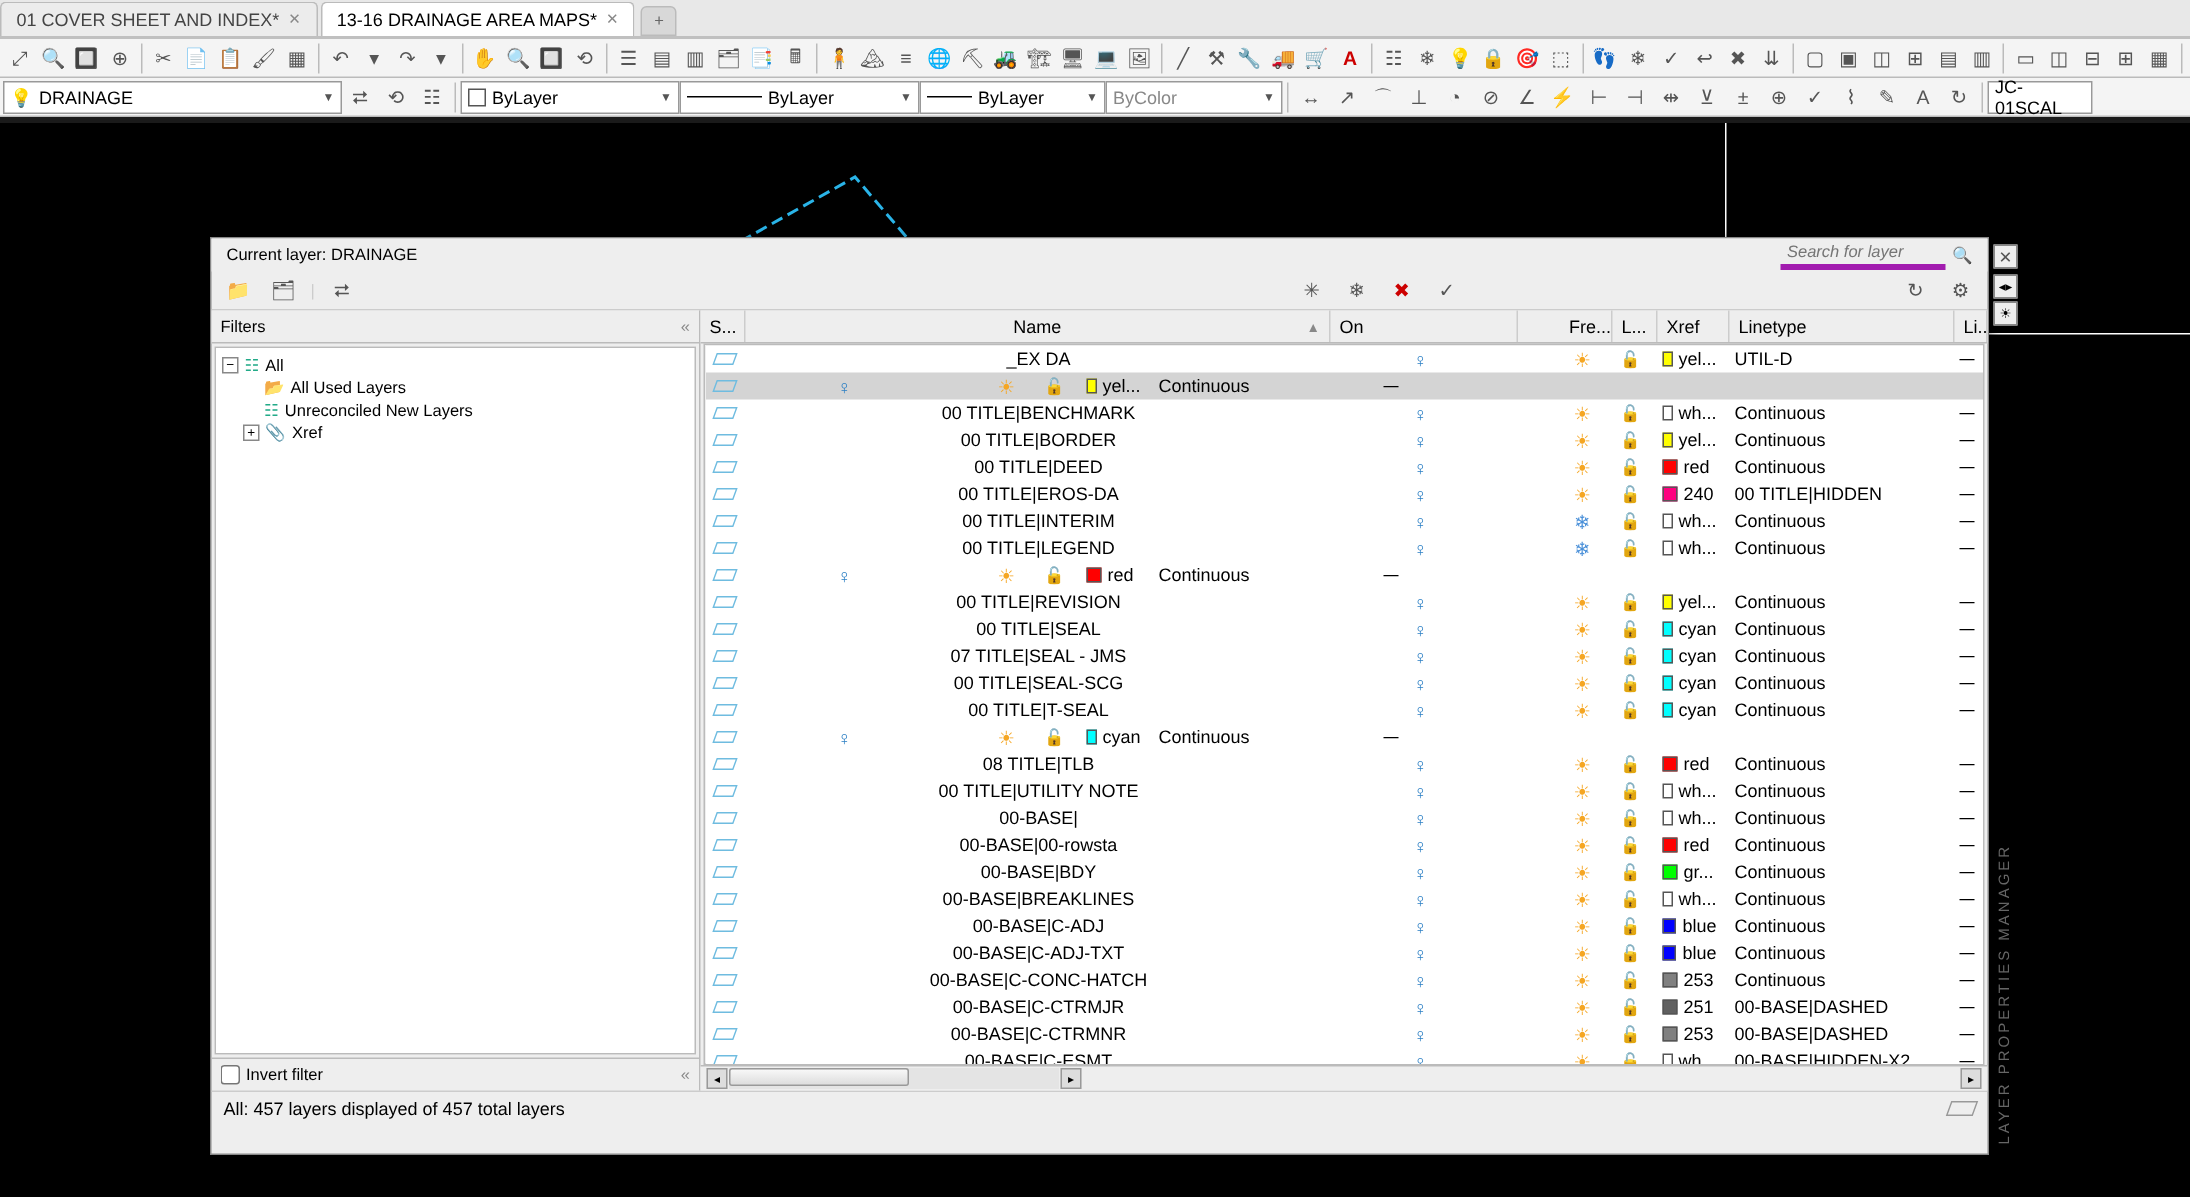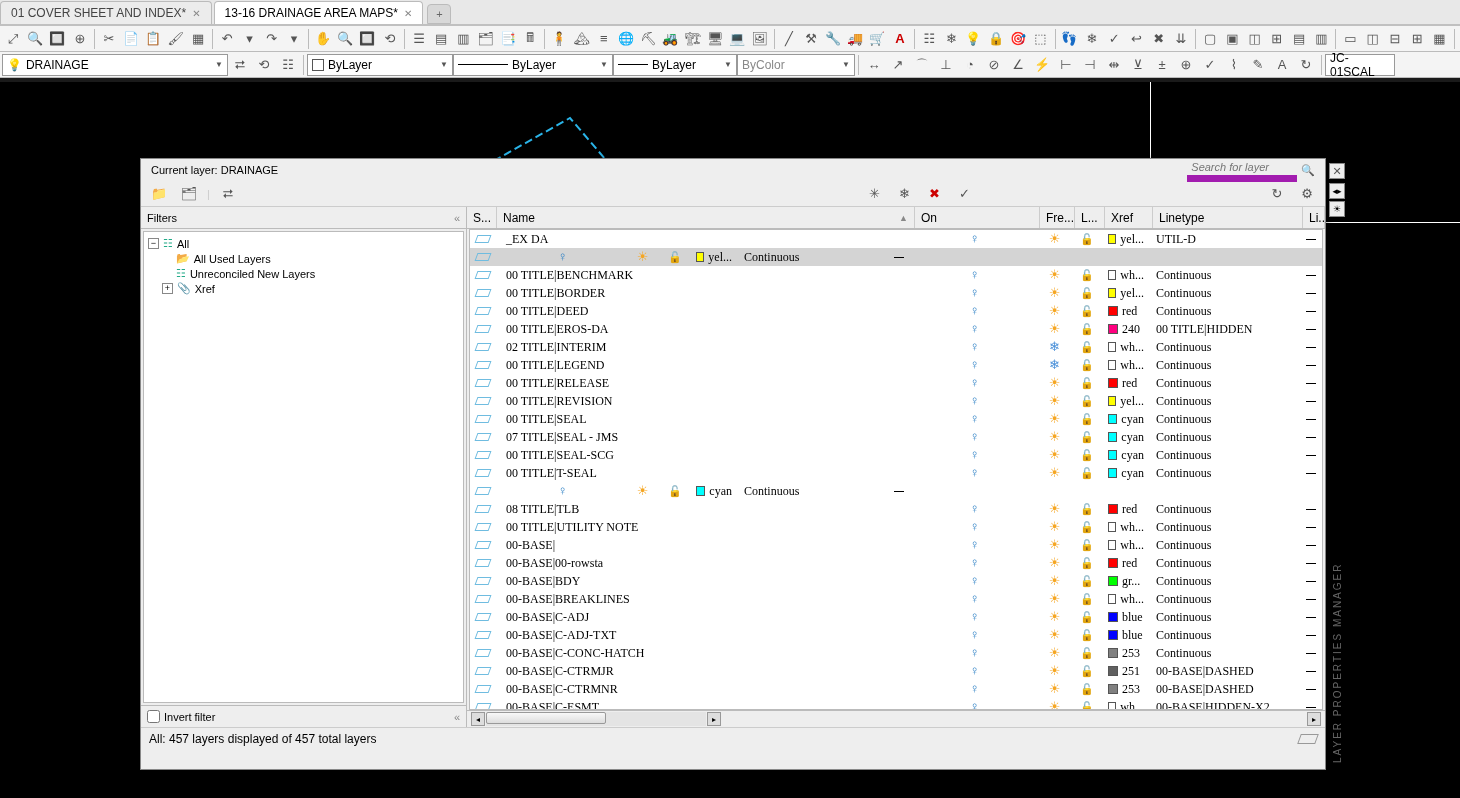--- a/index.html
+++ b/index.html
@@ -30,49 +30,49 @@
 
 
 .palette { position: absolute; top: 158px; left: 140px; width: 1186px; height: 612px; background: #eee; border: 1px solid #888; box-shadow: 0 2px 8px rgba(0,0,0,0.5); }
 .palette-close { position: absolute; top: 4px; right: -20px; width: 16px; height: 16px; background: #eee; border: 1px solid #888; color: #555; display: flex; align-items: center; justify-content: center; font-size: 11px; }
 .palette-sidebuttons { position: absolute; top: 24px; right: -20px; width: 16px; }
 .palette-sidebuttons div { width: 16px; height: 16px; background: #eee; border: 1px solid #888; margin-bottom: 2px; font-size: 9px; display: flex; align-items: center; justify-content: center; }
 .palette-vtitle { position: absolute; right: -22px; bottom: 6px; top: 70px; width: 20px; writing-mode: vertical-rl; transform: rotate(180deg); font-size: 10px; color: #666; display: flex; align-items: center; justify-content: flex-start; letter-spacing: 2px; }
 
 .palette-header { height: 22px; padding: 0 10px; display: flex; align-items: center; justify-content: space-between; background: #eee; }
 .search-box { display: flex; align-items: center; gap: 4px; }
-.search-box input { border: none; border-bottom: 7px solid #a21caf; background: transparent; font-size: 11px; padding: 2px 4px; width: 110px; font-style: italic; color: #888; }
+.search-box input { border: none; border-bottom: 4px solid #a21caf; background: transparent; font-size: 11px; padding: 2px 4px; width: 110px; font-style: italic; color: #888; }
 
 .palette-toolbar { height: 26px; border-bottom: 1px solid #ccc; display: flex; align-items: center; padding: 0 6px; justify-content: space-between; }
 .palette-toolbar-left, .palette-toolbar-mid, .palette-toolbar-right { display: flex; align-items: center; gap: 6px; }
 .palette-toolbar-mid { margin-left: 334px; }
 
 .palette-body { display: flex; height: 520px; }
 .filter-panel { width: 326px; border-right: 1px solid #bbb; display: flex; flex-direction: column; }
 .filter-header { height: 22px; border-bottom: 1px solid #bbb; padding: 0 6px; display: flex; align-items: center; justify-content: space-between; font-weight: normal; background: #eee; }
 .filter-tree { flex: 1; background: #fff; border: 1px solid #bbb; margin: 2px; padding: 4px; overflow: auto; }
 .tree-item { display: flex; align-items: center; gap: 4px; padding: 1px 0; }
 .tree-toggle { width: 11px; height: 11px; border: 1px solid #888; display: inline-flex; align-items: center; justify-content: center; font-size: 9px; line-height: 1; background: #fff; }
 .tree-icon { font-size: 11px; }
 
 .invert-row { height: 22px; border-top: 1px solid #bbb; padding: 0 6px; display: flex; align-items: center; gap: 4px; justify-content: space-between; }
 
 .layer-table-wrap { flex: 1; display: flex; flex-direction: column; position: relative; }
 .layer-table-header { display: flex; height: 22px; border-bottom: 1px solid #bbb; background: #eee; }
 .layer-table-header .col { border-right: 1px solid #ccc; padding: 0 6px; display: flex; align-items: center; font-size: 12px; position: relative; }
 .col-status { width: 30px; }
-.col-name { flex: 1; min-width: 200px; }
+.col-name { flex: 1; min-width: 200px; justify-content: center; }
 .col-on { width: 125px; }
-.col-freeze { width: 35px; }
+.col-freeze { width: 35px; margin-left: 28px; }
 .col-lock { width: 30px; }
 .col-color { width: 48px; }
 .col-linetype { width: 150px; }
 .col-lineweight { width: 22px; }
 
-.layer-table-body { flex: 1; overflow-y: scroll; background: #fff; border: 1px solid #bbb; margin: 0 2px; font-family: Liberation Serif, serif; }
+.layer-table-body { flex: 1; overflow-y: scroll; background: #fff; border: 1px solid #bbb; margin: 0 2px; }
 .layer-row { display: flex; height: 18px; align-items: center; }
 .layer-row.selected { background: #d4d4d4; }
 .layer-row .cell { padding: 0 6px; display: flex; align-items: center; gap: 4px; font-size: 12px; overflow: hidden; white-space: nowrap; }
 .status-icon { transform: skewX(-20deg); width: 14px; height: 8px; border: 1px solid #6fbce0; display: inline-block; }
 .bulb-on { color: #2b7fc4; font-size: 13px; }
 .sun { color: #f5a623; font-size: 13px; }
 .sun.frozen { color: #4a90d9; }
 .lock { color: #b08040; font-size: 11px; }
 .color-cell-swatch { width: 10px; height: 10px; border: 1px solid #555; display: inline-block; }
 .lw-dash { display: inline-block; width: 18px; border-top: 1px solid #000; }
@@ -477,21 +477,21 @@
             </div>
             <div class="cell col-linetype">00 TITLE|HIDDEN</div>
             <div class="cell col-lineweight">
               <span class="lw-dash"></span>
             </div>
           </div>
           <div class="layer-row">
             <div class="cell col-status">
               <span class="status-icon"></span>
             </div>
-            <div class="cell col-name">02 TITLE|INTERIM</div>
+            <div class="cell col-name">00 TITLE|INTERIM</div>
             <div class="cell col-on" style="justify-content:center">
               <span class="bulb-on">♀</span>
             </div>
             <div class="cell col-freeze" style="justify-content:center">
               <span class="sun frozen">❄</span>
             </div>
             <div class="cell col-lock" style="justify-content:center">
               <span class="lock">🔓</span>
             </div>
             <div class="cell col-color">
@@ -523,21 +523,20 @@
             </div>
             <div class="cell col-linetype">Continuous</div>
             <div class="cell col-lineweight">
               <span class="lw-dash"></span>
             </div>
           </div>
           <div class="layer-row">
             <div class="cell col-status">
               <span class="status-icon"></span>
             </div>
-            <div class="cell col-name">00 TITLE|RELEASE</div>
             <div class="cell col-on" style="justify-content:center">
               <span class="bulb-on">♀</span>
             </div>
             <div class="cell col-freeze" style="justify-content:center">
               <span class="sun ">☀</span>
             </div>
             <div class="cell col-lock" style="justify-content:center">
               <span class="lock">🔓</span>
             </div>
             <div class="cell col-color">

